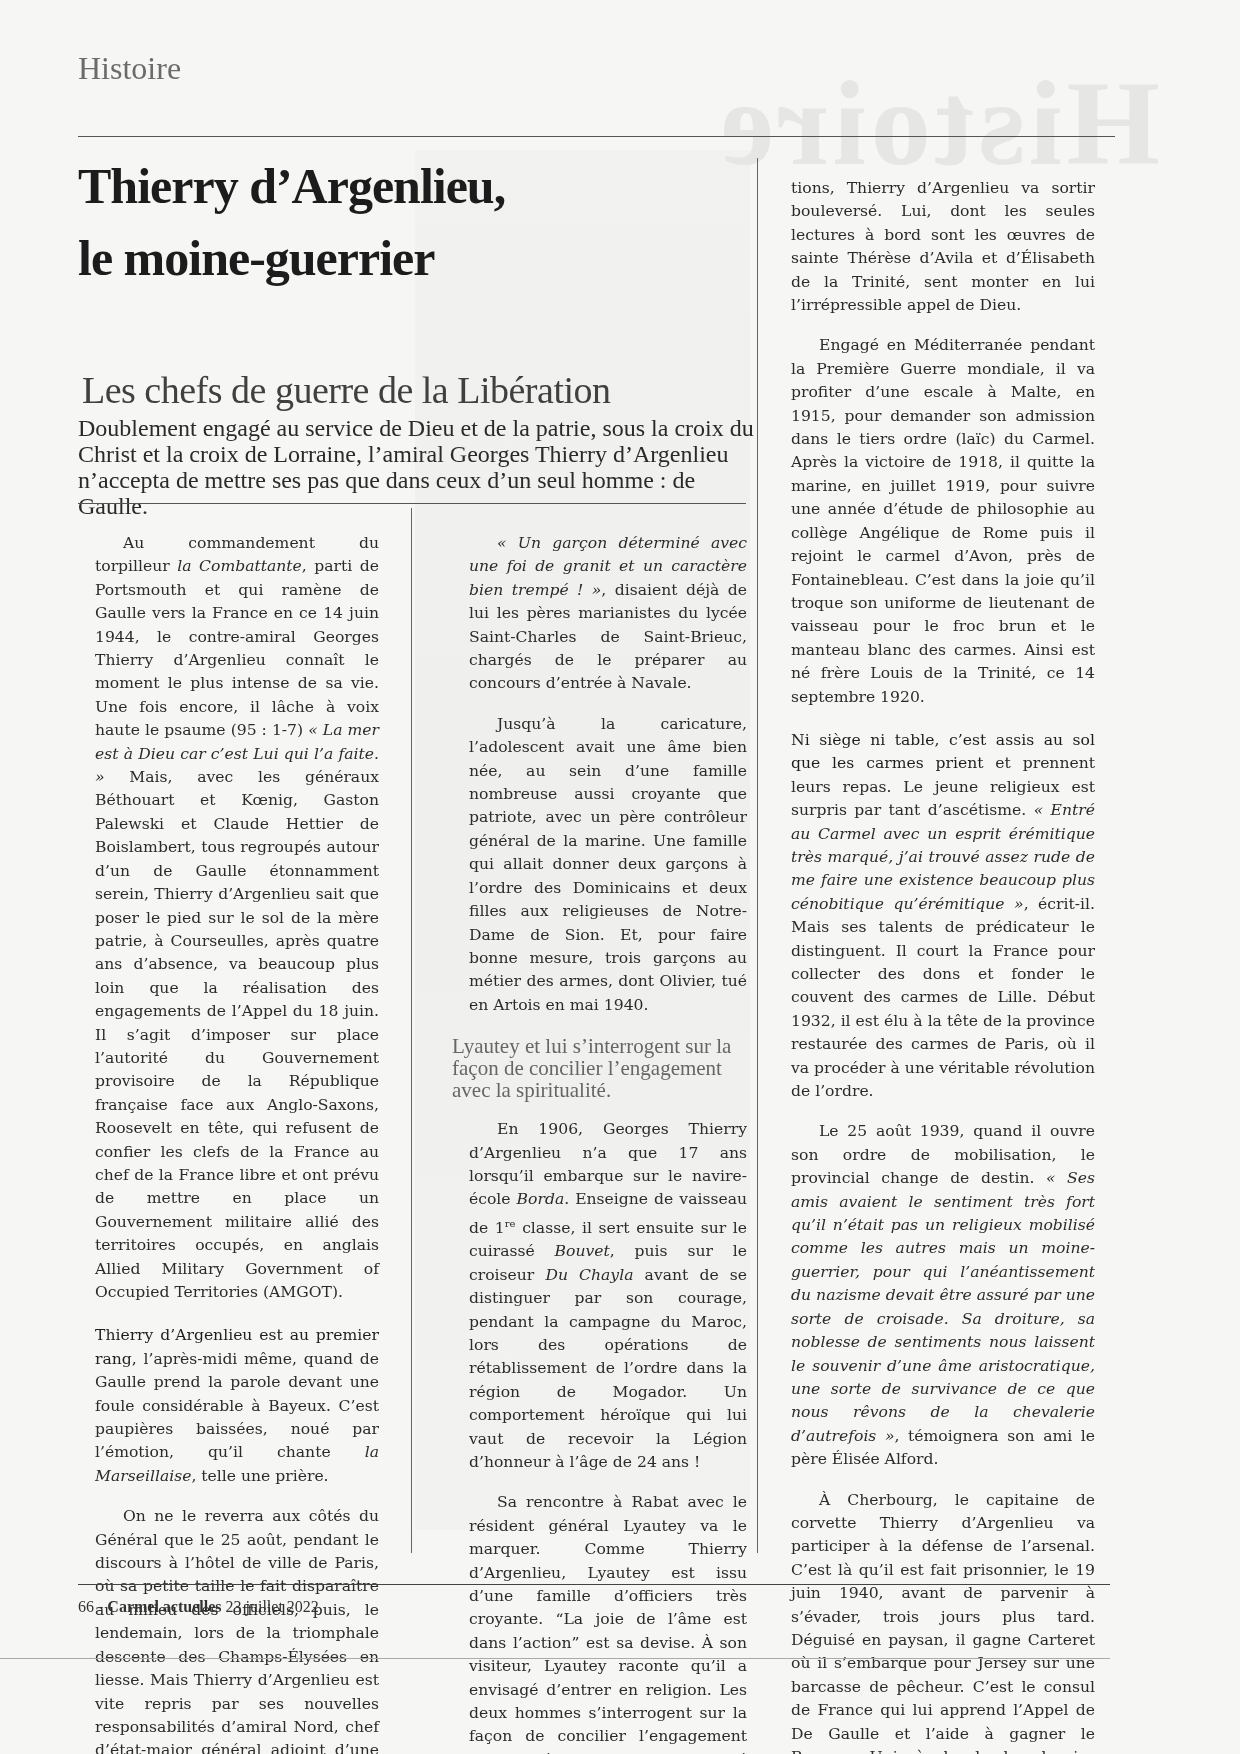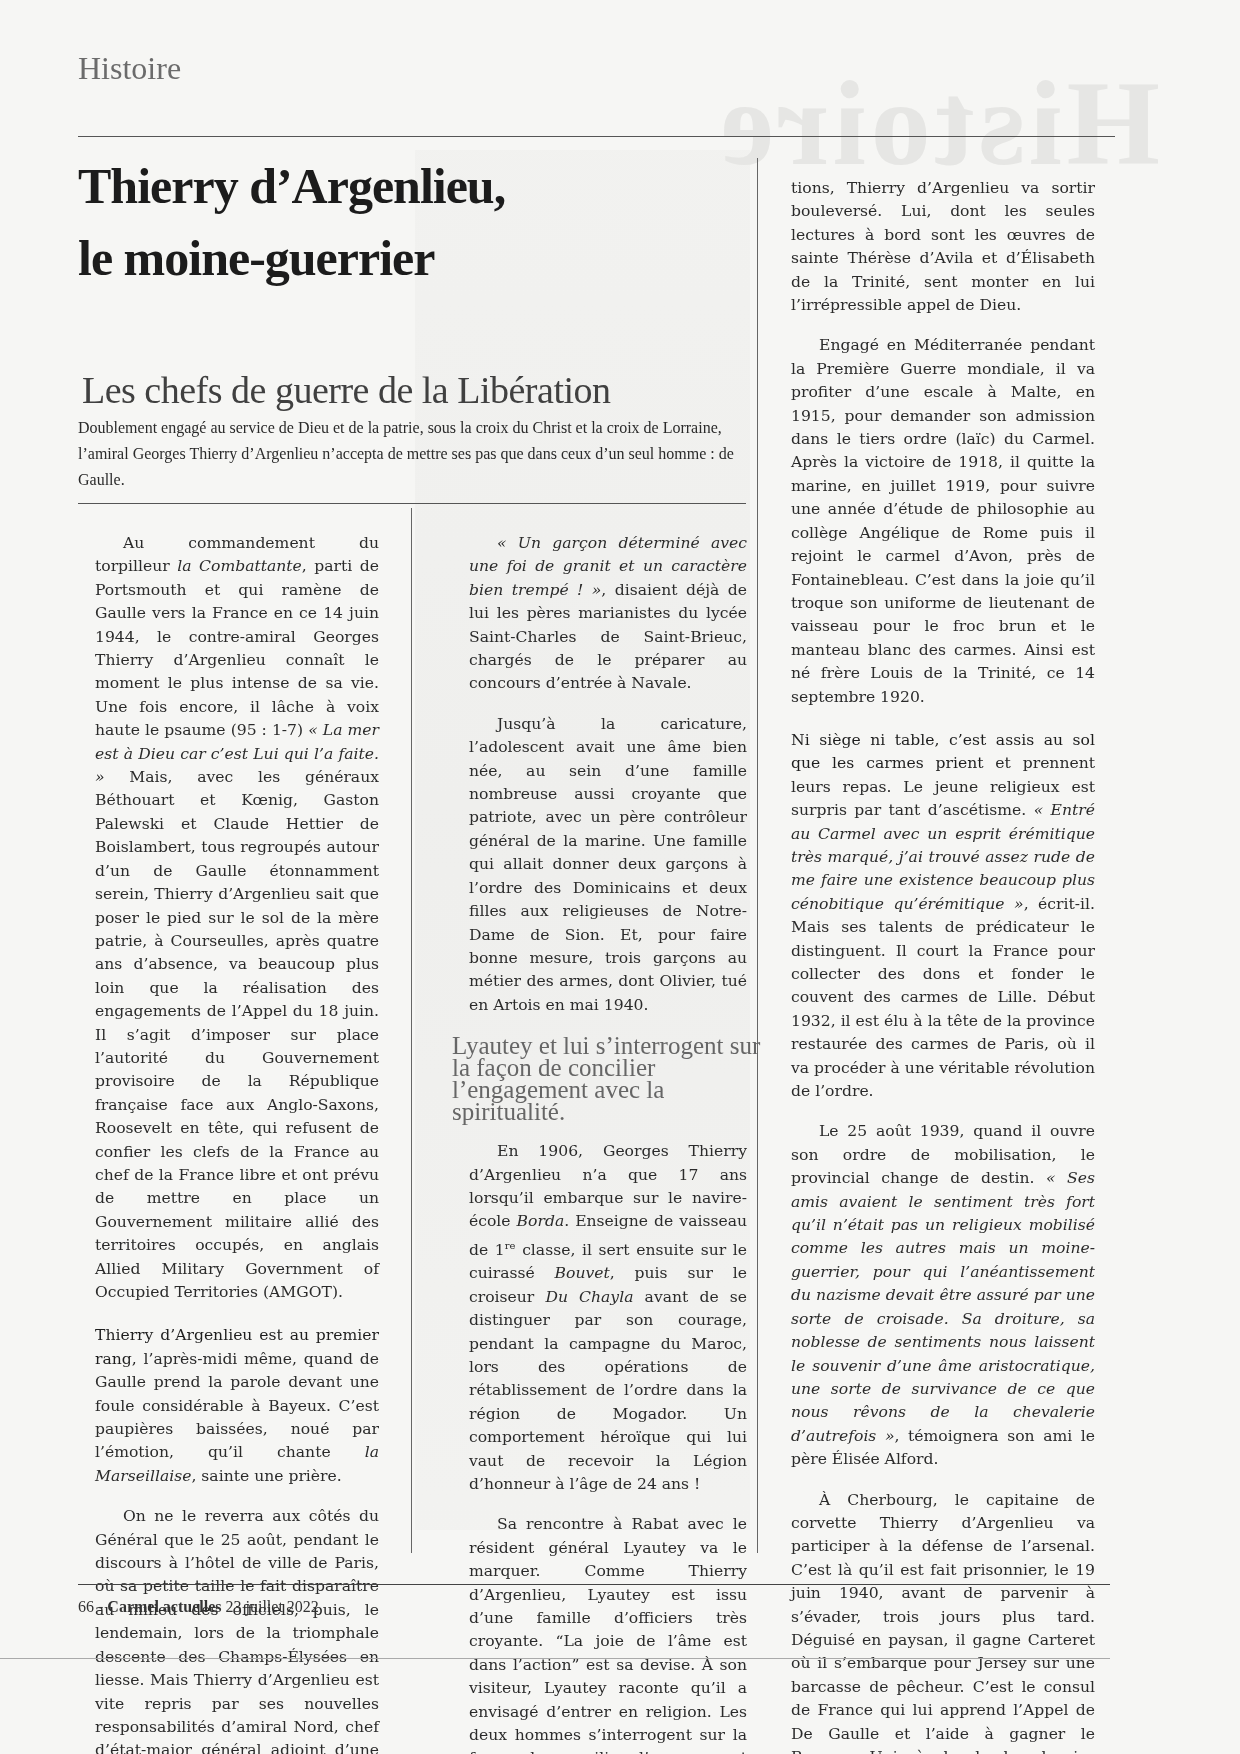--- a/index.html
+++ b/index.html
@@ -33,39 +33,39 @@
     font-family:"Liberation Serif",serif; font-weight:bold;
     font-size:50px; line-height:72px; color:#1c1c1c; letter-spacing:-1px;
   }
   .series-title {
     position:absolute; left:82px; top:368px; width:680px;
     font-family:"Liberation Serif",serif; font-size:38px; color:#404040;
     letter-spacing:-0.5px;
   }
   .standfirst {
     position:absolute; left:78px; top:415px; width:690px;
-    font-family:"Liberation Serif",serif; font-size:16px; line-height:26px; color:#2a2a2a;
+    font-family:"Liberation Serif",serif; font-size:24px; line-height:26px; color:#2a2a2a;
   }
   .mid-rule {
     position:absolute; left:78px; top:503px; width:668px; height:0;
     border-top:1.5px solid #555;
   }
   .col {
     position:absolute; font-size:15.6px; line-height:23.4px;
     text-align:justify; hyphens:auto; color:#2b2b2b;
   }
   .col1 { left:78px; top:515px; width:318px; }
   .col2 { left:452px; top:515px; width:312px; }
   .col3 { left:774px; top:160px; width:338px; }
   .col p { margin:17px; text-indent:28px; }
   .col p.noindent { text-indent:0; }
   .col p.gap { margin-top:20px; }
   .col b { font-weight:normal; color:#1e1e1e; }
   .subhead {
-    font-family:"Liberation Serif",serif; font-size:25px; line-height:22px;
+    font-family:"Liberation Serif",serif; font-size:21px; line-height:22px;
     color:#666; margin:18px 0 16px 0; text-align:left;
   }
   .vrule { position:absolute; width:0; border-left:1px solid #666; }
   .vr1 { left:411px; top:508px; height:1045px; }
   .vr2 { left:757px; top:158px; height:1395px; }
   .bottom-rule {
     position:absolute; left:78px; top:1584px; width:1032px; height:0;
     border-top:1.5px solid #444;
   }
   .footer {
@@ -97,21 +97,21 @@
 <div class="mid-rule"></div>
 
 <div class="vrule vr1"></div>
 <div class="vrule vr2"></div>
 
 <div class="col col1">
   <p>
     <span>Au commandement du torpilleur </span><i>la Combattante</i><span>, parti de Portsmouth et qui ramène de Gaulle vers la France en ce 14 juin 1944, le contre-amiral Georges Thierry d’Argenlieu connaît le moment le plus intense de sa vie. Une fois encore, il lâche à voix haute le psaume (95 : 1-7) </span><i>« La mer est à Dieu car c’est Lui qui l’a faite. »</i><span> Mais, avec les généraux Béthouart et Kœnig, Gaston Palewski et Claude Hettier de Boislambert, tous regroupés autour d’un de Gaulle étonnamment serein, Thierry d’Argenlieu sait que poser le pied sur le sol de la mère patrie, à Courseulles, après quatre ans d’absence, va beaucoup plus loin que la réalisation des engagements de l’Appel du 18 juin. Il s’agit d’imposer sur place l’autorité du Gouvernement provisoire de la République française face aux Anglo-Saxons, Roosevelt en tête, qui refusent de confier les clefs de la France au chef de la France libre et ont prévu de mettre en place un Gouvernement militaire allié des territoires occupés, en anglais Allied Military Government of Occupied Territories (AMGOT).</span>
   </p>
   <p class="noindent gap">
-    <b>Thierry d’Argenlieu est au premier rang,</b><span> l’après-midi même, quand de Gaulle prend la parole devant une foule considérable à Bayeux. C’est paupières baissées, noué par l’émotion, qu’il chante </span><i>la Marseillaise</i><span>, sainte une prière.</span>
+    <b>Thierry d’Argenlieu est au premier rang,</b><span> l’après-midi même, quand de Gaulle prend la parole devant une foule considérable à Bayeux. C’est paupières baissées, noué par l’émotion, qu’il chante </span><i>la Marseillaise</i><span>, telle une prière.</span>
   </p>
   <p>On ne le reverra aux côtés du Général que le 25 août, pendant le discours à l’hôtel de ville de Paris, où sa petite taille le fait disparaître au milieu des officiels, puis, le lendemain, lors de la triomphale descente des Champs-Élysées en liesse. Mais Thierry d’Argenlieu est vite repris par ses nouvelles responsabilités d’amiral Nord, chef d’état-major général adjoint d’une marine à réorganiser. Une tâche dont il s’acquitte avec le caractère qu’on lui connaît depuis toujours.</p>
 </div>
 
 <div class="col col2">
   <p>
     <i>« Un garçon déterminé avec une foi de granit et un caractère bien trempé ! »</i><span>, disaient déjà de lui les pères marianistes du lycée Saint-Charles de Saint-Brieuc, chargés de le préparer au concours d’entrée à Navale.</span>
   </p>
   <p>Jusqu’à la caricature, l’adolescent avait une âme bien née, au sein d’une famille nombreuse aussi croyante que patriote, avec un père contrôleur général de la marine. Une famille qui allait donner deux garçons à l’ordre des Dominicains et deux filles aux religieuses de Notre-Dame de Sion. Et, pour faire bonne mesure, trois garçons au métier des armes, dont Olivier, tué en Artois en mai 1940.</p>
   <div class="subhead">Lyautey et lui s’interrogent sur la façon de concilier l’engagement avec la spiritualité.</div>

